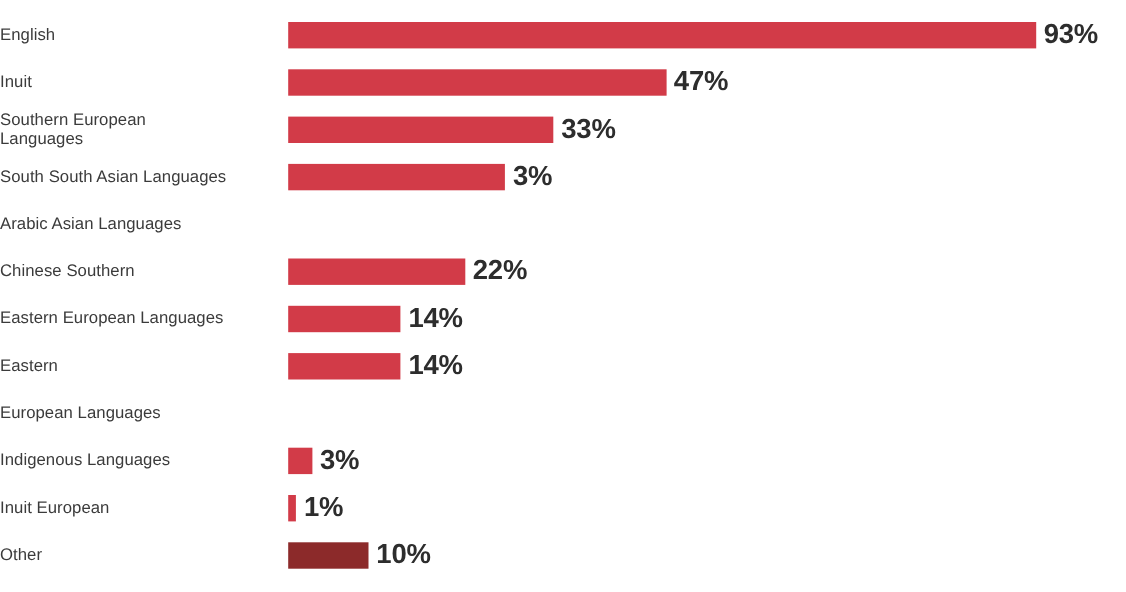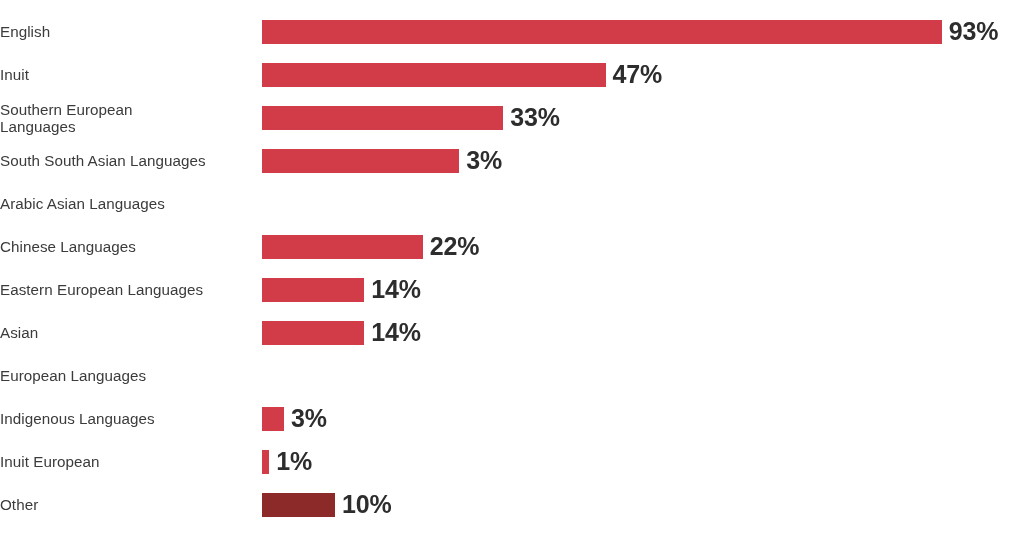--- a/index.html
+++ b/index.html
@@ -103,35 +103,35 @@
         <div class="row-label">South South Asian Languages</div>
         <div class="bar-area">
           <div class="bar" style="width: 197.37px; background: rgb(210, 59, 72);"></div>
           <div class="bar-value">3%</div>
         </div>
       </div>
       <div class="row">
         <div class="row-label">Arabic Asian Languages</div>
       </div>
       <div class="row">
-        <div class="row-label">Chinese Languages</div>
+        <div class="row-label">Chinese Southern</div>
         <div class="bar-area">
           <div class="bar" style="width: 160.82px; background: rgb(210, 59, 72);"></div>
           <div class="bar-value">22%</div>
         </div>
       </div>
       <div class="row">
         <div class="row-label">Eastern European Languages</div>
         <div class="bar-area">
           <div class="bar" style="width: 102.34px; background: rgb(210, 59, 72);"></div>
           <div class="bar-value">14%</div>
         </div>
       </div>
       <div class="row">
-        <div class="row-label">Asian</div>
+        <div class="row-label">Eastern</div>
         <div class="bar-area">
           <div class="bar" style="width: 102.34px; background: rgb(210, 59, 72);"></div>
           <div class="bar-value">14%</div>
         </div>
       </div>
       <div class="row">
         <div class="row-label">European Languages</div>
       </div>
       <div class="row">
         <div class="row-label">Indigenous Languages</div>

